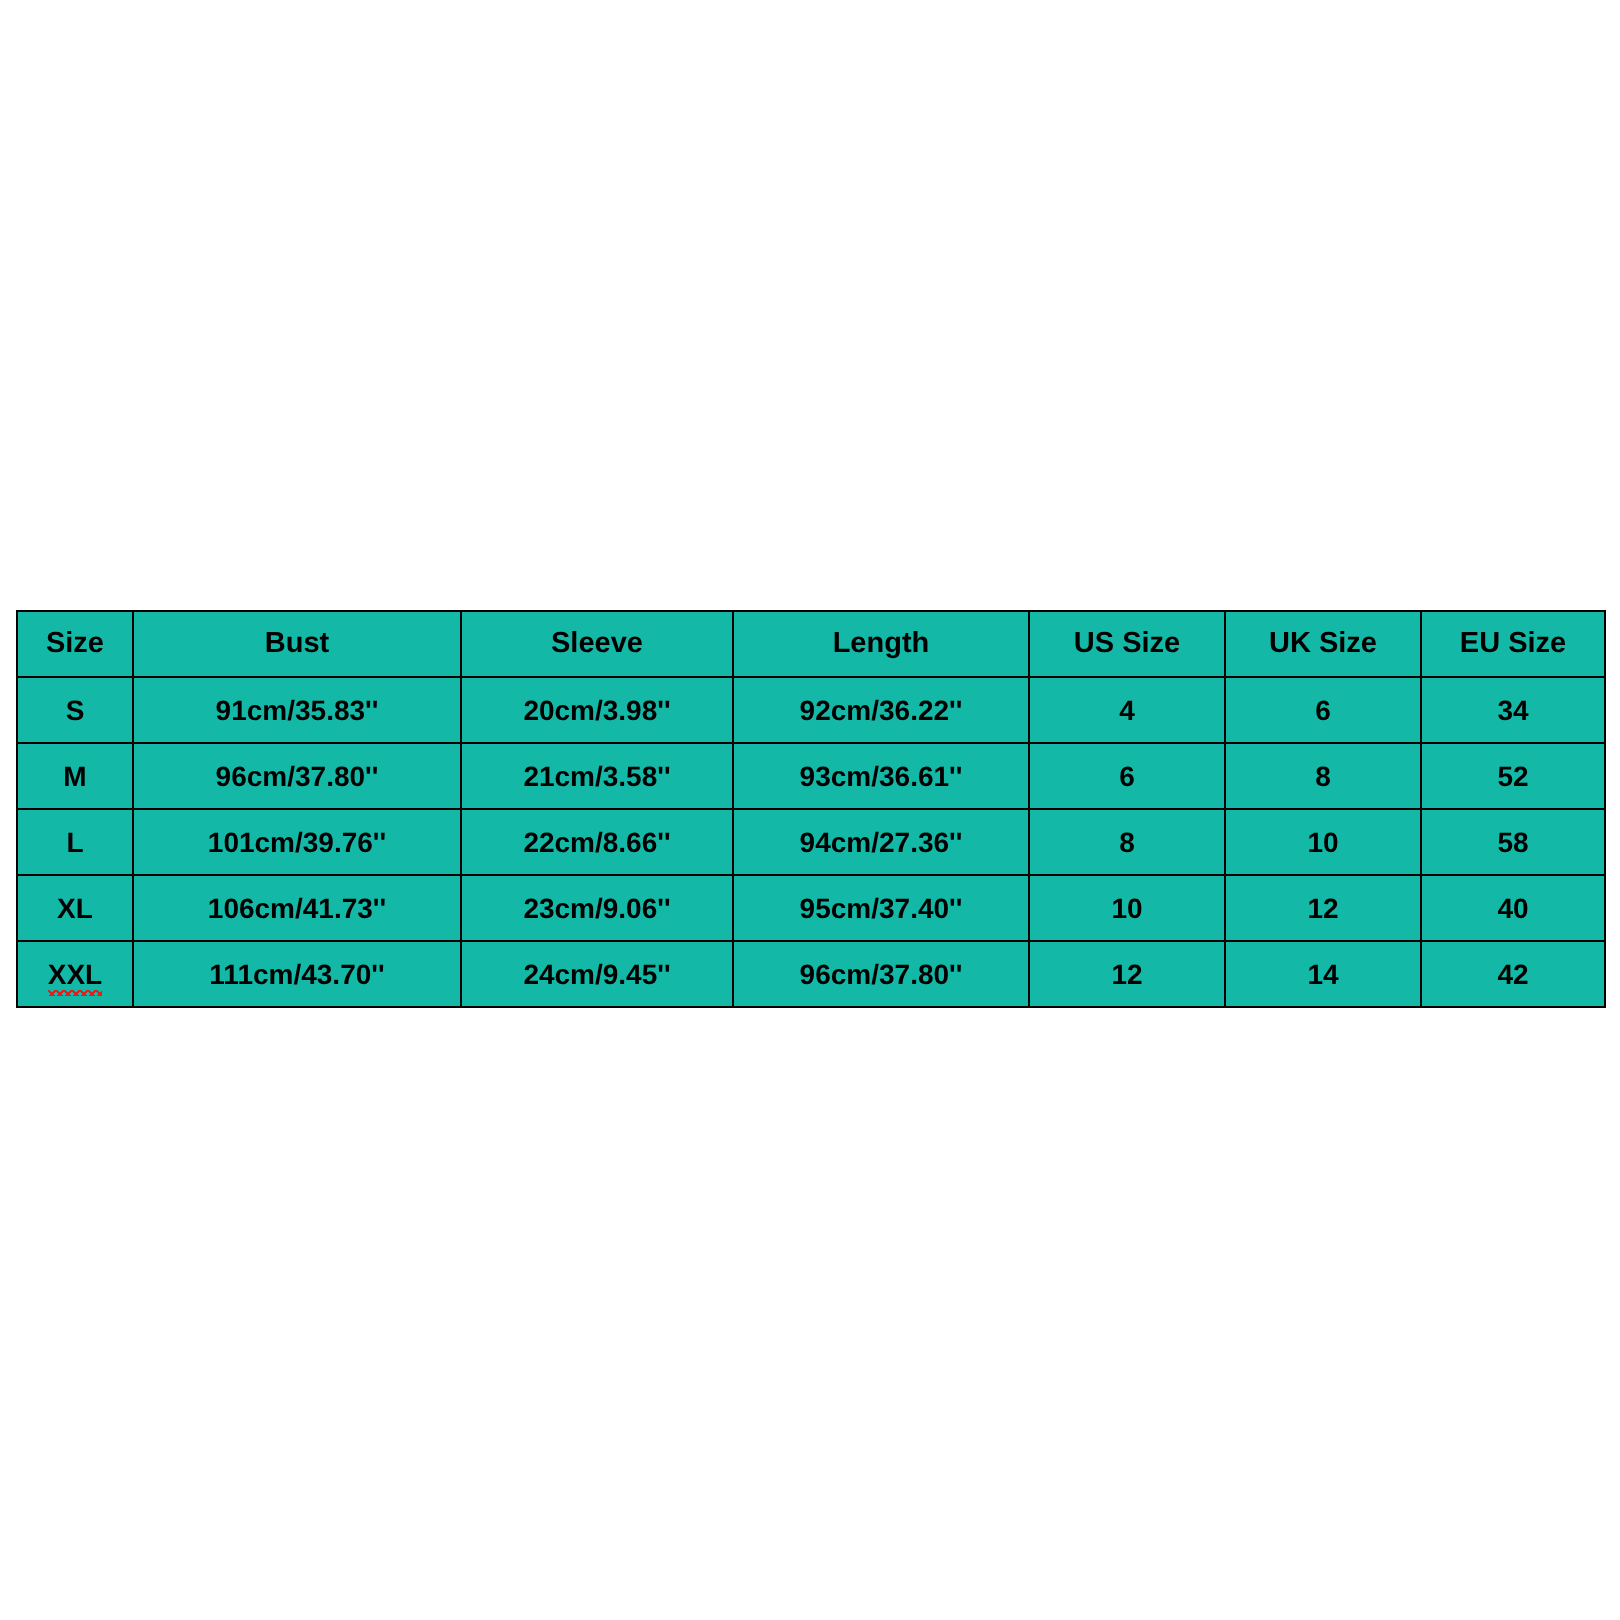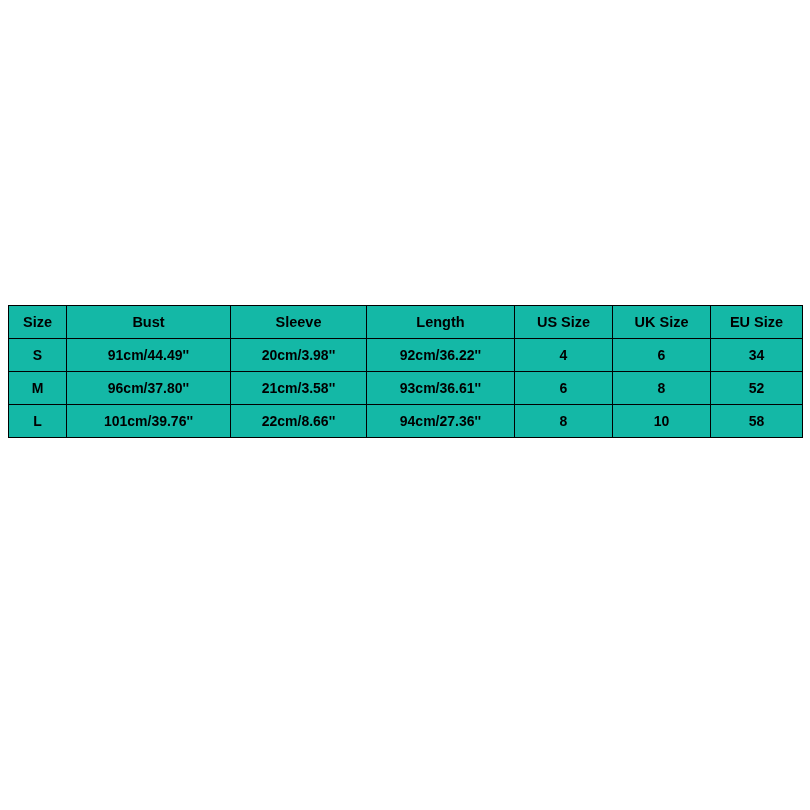--- a/index.html
+++ b/index.html
@@ -92,21 +92,21 @@
         <th>Sleeve</th>
         <th>Length</th>
         <th>US Size</th>
         <th>UK Size</th>
         <th>EU Size</th>
       </tr>
     </thead>
     <tbody>
       <tr>
         <td>S</td>
-        <td>91cm/44.49''</td>
+        <td>91cm/35.83''</td>
         <td>20cm/3.98''</td>
         <td>92cm/36.22''</td>
         <td>4</td>
         <td>6</td>
         <td>34</td>
       </tr>
       <tr>
         <td>M</td>
         <td>96cm/37.80''</td>
         <td>21cm/3.58''</td>
@@ -117,15 +117,33 @@
       </tr>
       <tr>
         <td>L</td>
         <td>101cm/39.76''</td>
         <td>22cm/8.66''</td>
         <td>94cm/27.36''</td>
         <td>8</td>
         <td>10</td>
         <td>58</td>
       </tr>
+      <tr>
+        <td>XL</td>
+        <td>106cm/41.73''</td>
+        <td>23cm/9.06''</td>
+        <td>95cm/37.40''</td>
+        <td>10</td>
+        <td>12</td>
+        <td>40</td>
+      </tr>
+      <tr>
+        <td><span class="squiggle">XXL</span></td>
+        <td>111cm/43.70''</td>
+        <td>24cm/9.45''</td>
+        <td>96cm/37.80''</td>
+        <td>12</td>
+        <td>14</td>
+        <td>42</td>
+      </tr>
     </tbody>
   </table>
 </div>
 
 </body></html>

